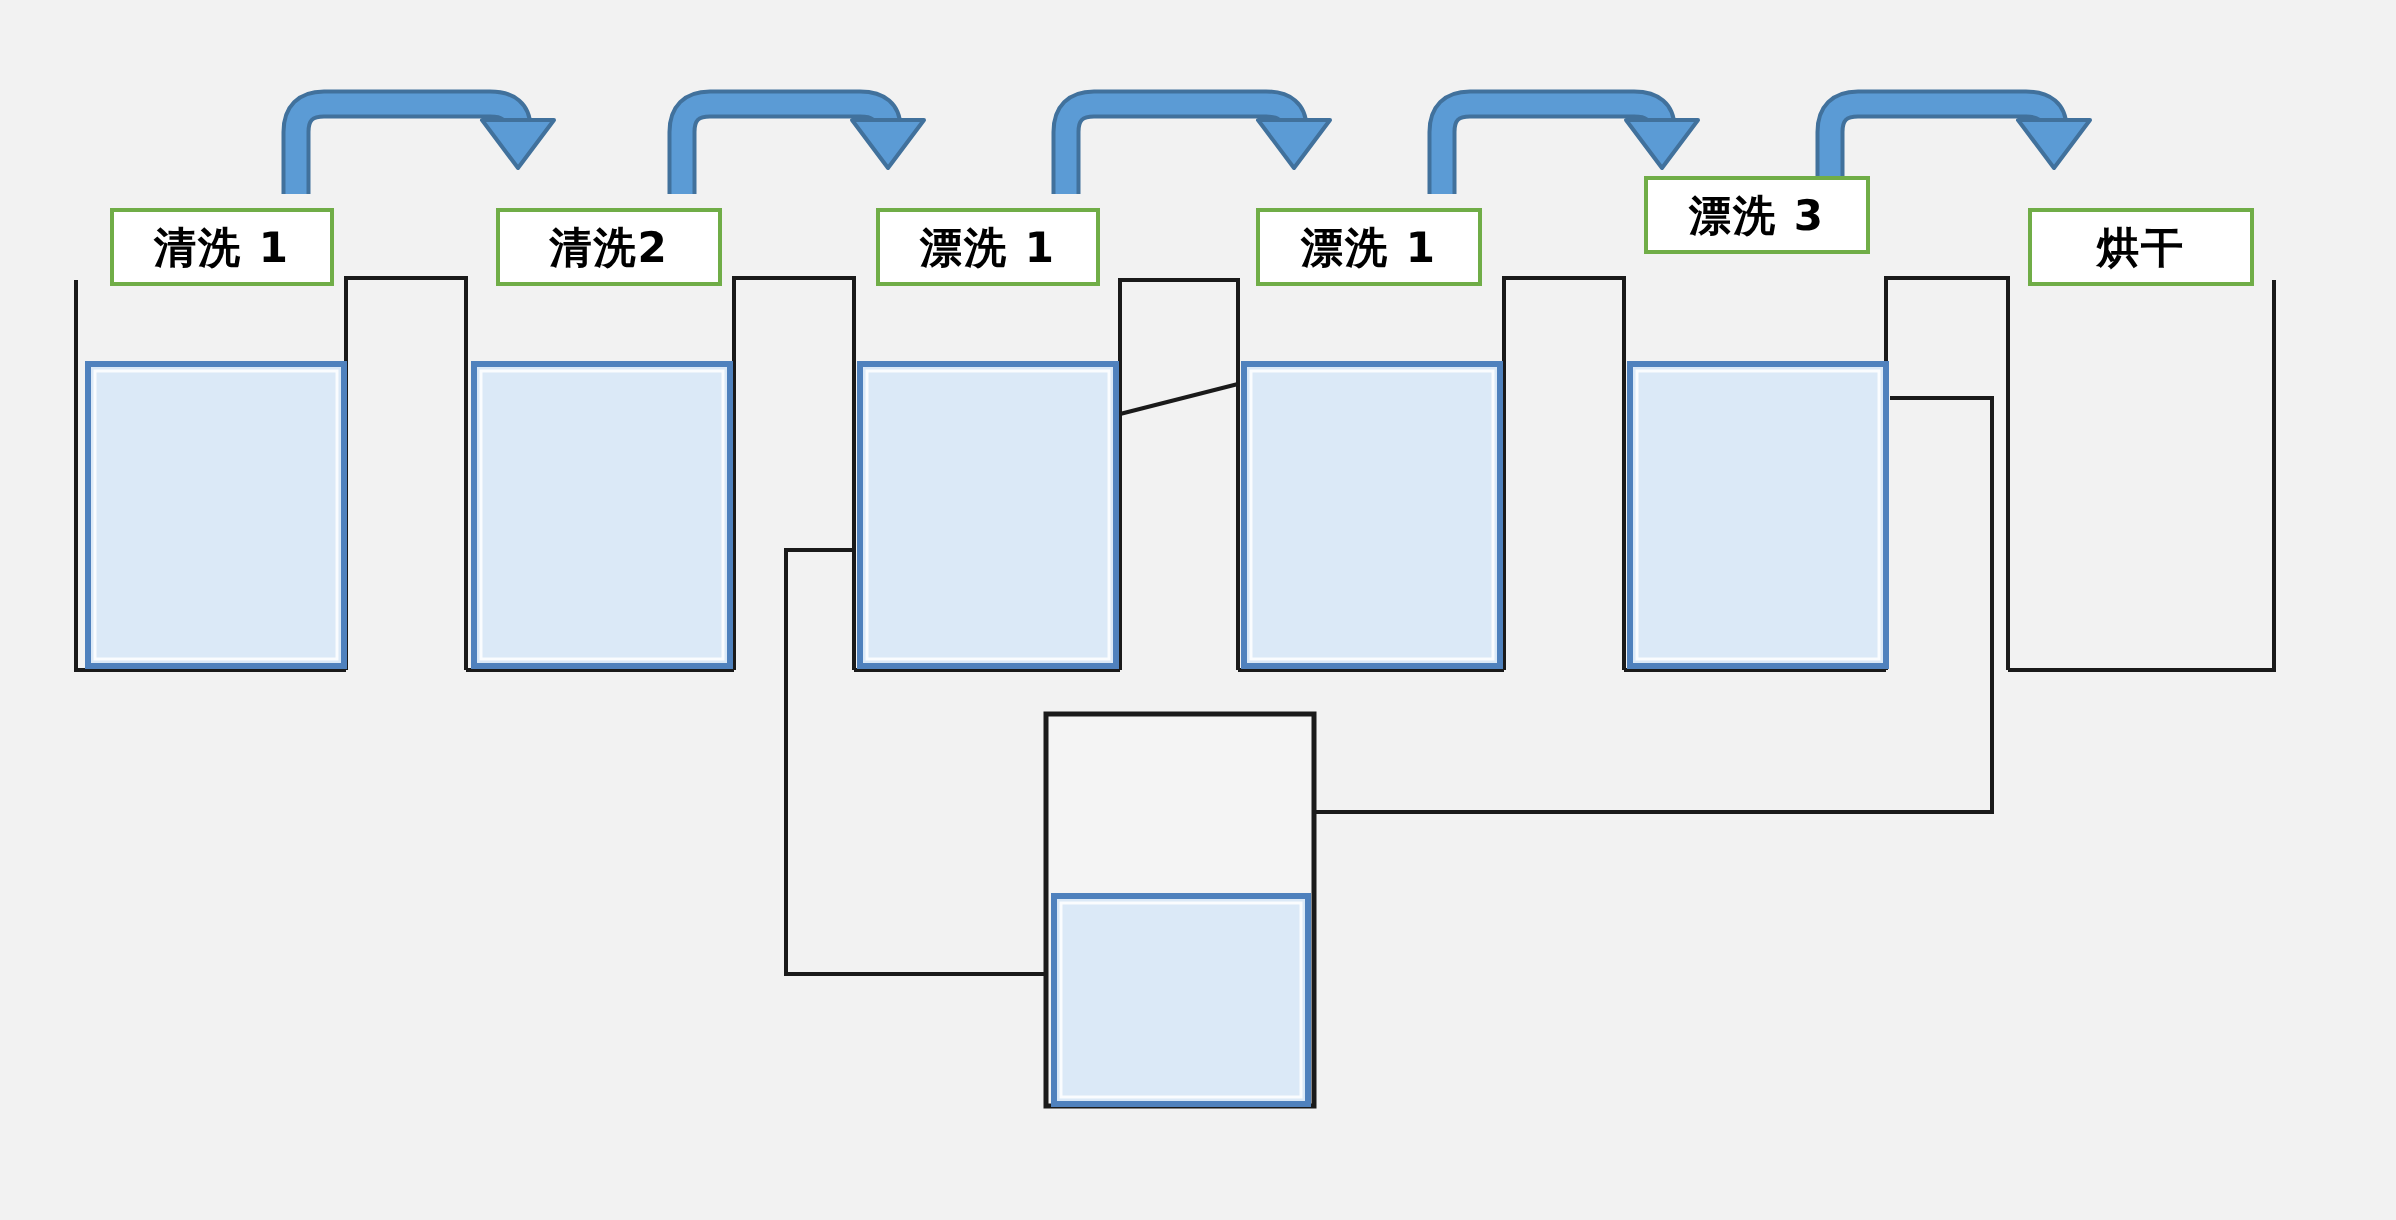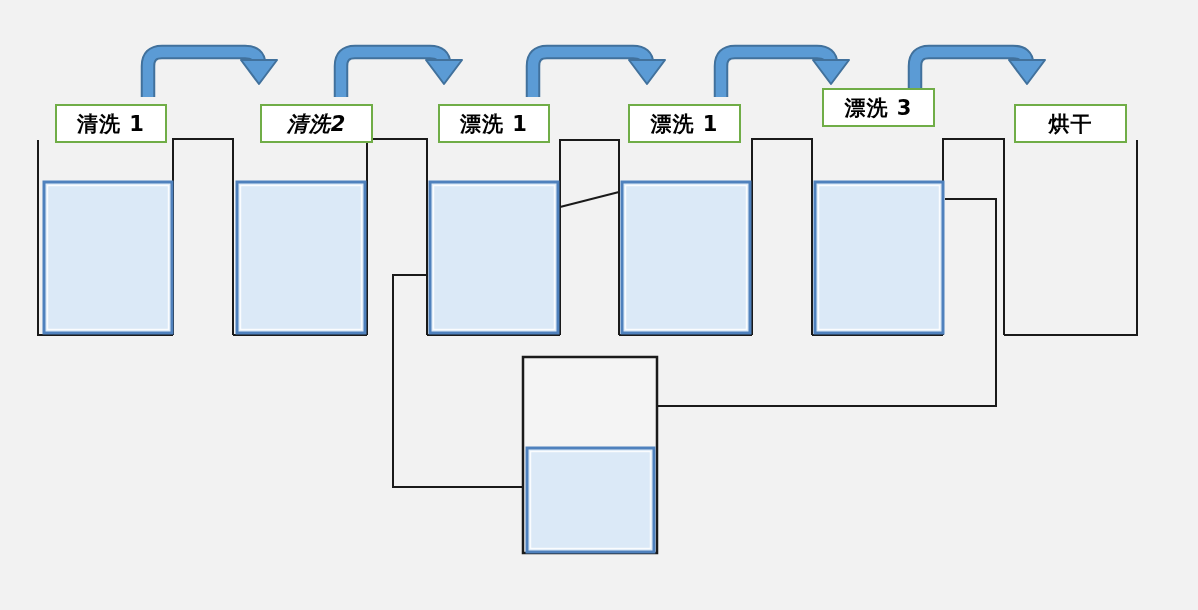--- a/index.html
+++ b/index.html
@@ -95,19 +95,19 @@
       <path d="M813,60 H849 L831,84 Z" fill="#5b9bd5" stroke="#41719c" stroke-width="2" stroke-linejoin="round"></path>
     </g>
     <g>
       <path d="M915,97 V66 Q915,52 929,52 H1013 Q1027,52 1027,64" fill="none" stroke="#41719c" stroke-width="14.5" stroke-linejoin="round"></path>
       <path d="M915,97 V66 Q915,52 929,52 H1013 Q1027,52 1027,64" fill="none" stroke="#5b9bd5" stroke-width="10.5"></path>
       <path d="M1009,60 H1045 L1027,84 Z" fill="#5b9bd5" stroke="#41719c" stroke-width="2" stroke-linejoin="round"></path>
     </g>
   </svg>
 
   <div class="tank-label" style="left:55px;top:104px;width:112px;height:39px;">清洗 1</div>
-  <div class="tank-label" style="left:260px;top:104px;width:113px;height:39px;font-style:italic;">清洗2</div>
+  <div class="tank-label" style="left:248px;top:104px;width:113px;height:39px;">清洗2</div>
   <div class="tank-label" style="left:438px;top:104px;width:112px;height:39px;">漂洗 1</div>
   <div class="tank-label" style="left:628px;top:104px;width:113px;height:39px;">漂洗 1</div>
   <div class="tank-label" style="left:822px;top:88px;width:113px;height:39px;">漂洗 3</div>
   <div class="tank-label" style="left:1014px;top:104px;width:113px;height:39px;text-align:right;">烘干</div>
 
 </div>
 
 </body></html>

